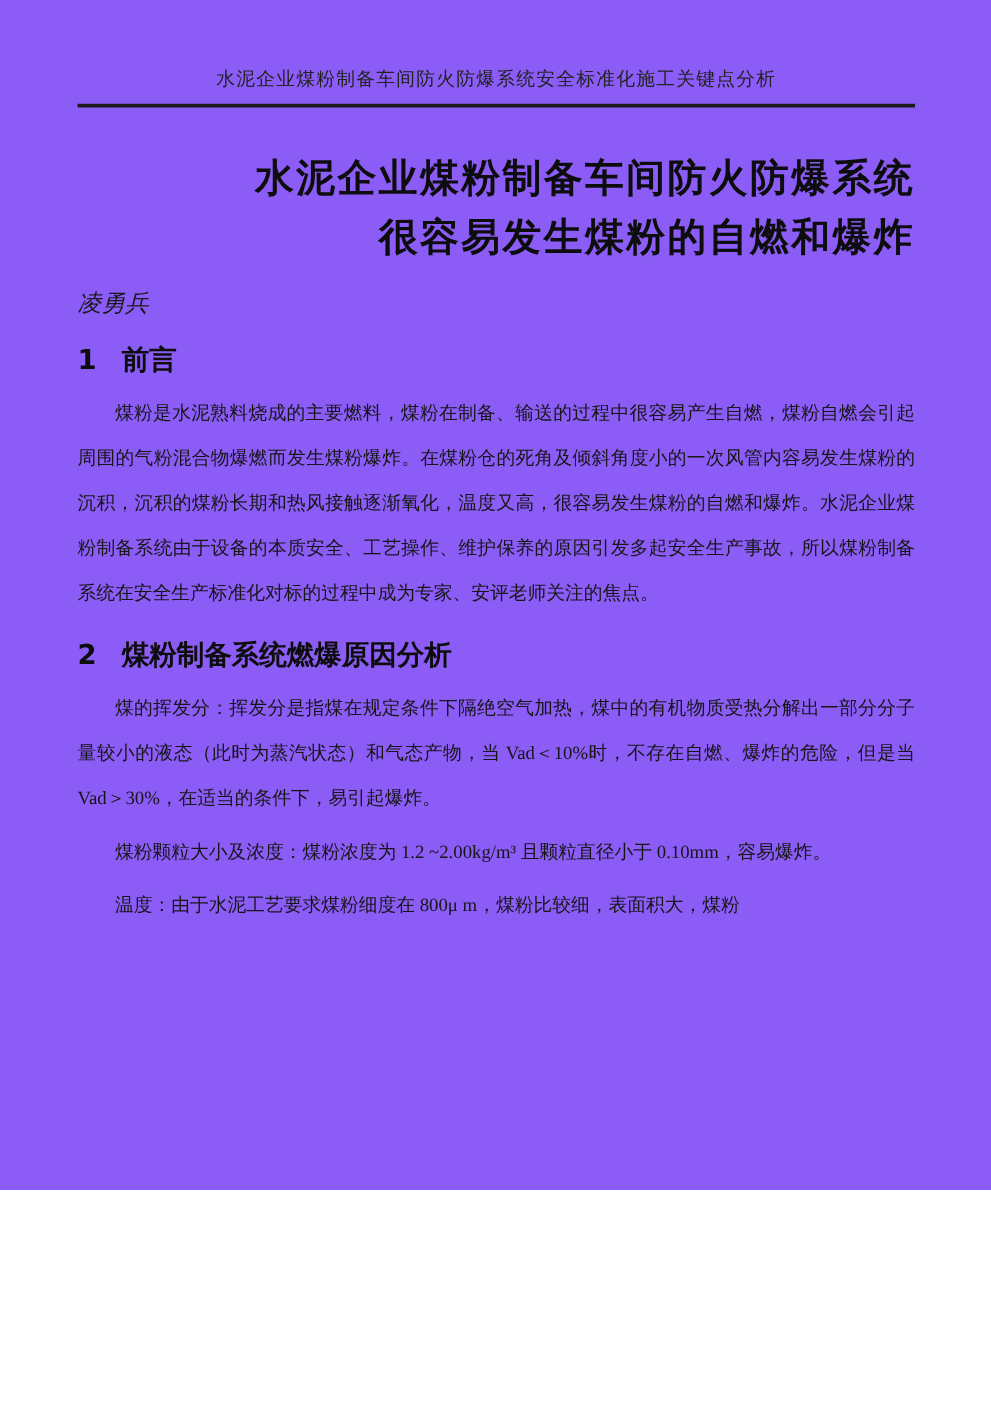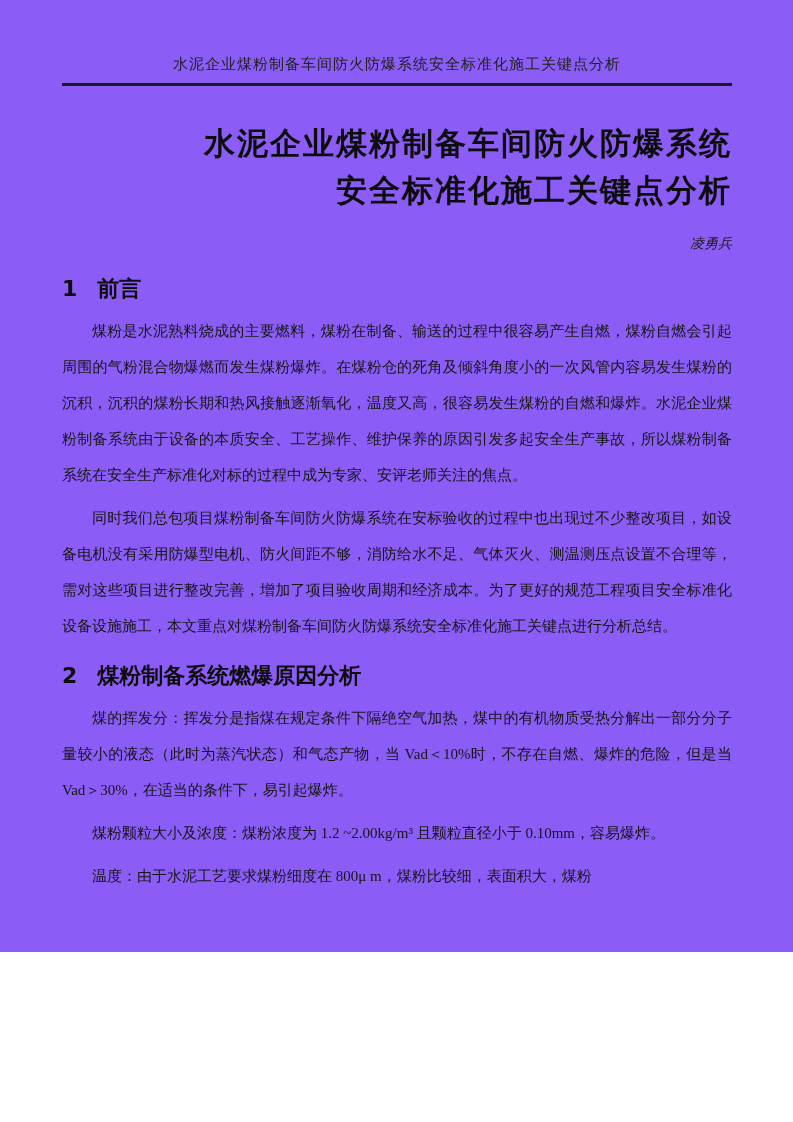--- a/index.html
+++ b/index.html
@@ -35,22 +35,22 @@
     text-align: right;
     font-family: "DejaVu Sans", sans-serif;
     font-weight: bold;
     font-size: 31px;
     line-height: 47px;
     letter-spacing: 2px;
     color: #0d0d0d;
   }
   .author {
     margin-top: 17px;
-    text-align: right;
-    font-size: 14px;
+    text-align: left;
+    font-size: 19px;
     line-height: 26px;
     font-style: italic;
     color: #1a1a1a;
   }
   .affiliation {
     margin-top: 2px;
     text-align: center;
     font-size: 19px;
     line-height: 26px;
     font-style: italic;
@@ -114,33 +114,32 @@
 <body>
 
 <div class="page">
 
   <div class="running-header">水泥企业煤粉制备车间防火防爆系统安全标准化施工关键点分析</div>
 
   <div class="header-rule"></div>
 
   <div class="page-title">
     <div>水泥企业煤粉制备车间防火防爆系统</div>
-    <div>安全标准化施工关键点分析</div>
+    <div>很容易发生煤粉的自燃和爆炸</div>
   </div>
 
   <div class="author">凌勇兵</div>
 
 
   <div class="section-heading">
     <span class="num">1</span><span>前言</span>
   </div>
 
   <p class="body-para first">煤粉是水泥熟料烧成的主要燃料，煤粉在制备、输送的过程中很容易产生自燃，煤粉自燃会引起周围的气粉混合物爆燃而发生煤粉爆炸。在煤粉仓的死角及倾斜角度小的一次风管内容易发生煤粉的沉积，沉积的煤粉长期和热风接触逐渐氧化，温度又高，很容易发生煤粉的自燃和爆炸。水泥企业煤粉制备系统由于设备的本质安全、工艺操作、维护保养的原因引发多起安全生产事故，所以煤粉制备系统在安全生产标准化对标的过程中成为专家、安评老师关注的焦点。</p>
 
-  <p class="body-para">同时我们总包项目煤粉制备车间防火防爆系统在安标验收的过程中也出现过不少整改项目，如设备电机没有采用防爆型电机、防火间距不够，消防给水不足、气体灭火、测温测压点设置不合理等，需对这些项目进行整改完善，增加了项目验收周期和经济成本。为了更好的规范工程项目安全标准化设备设施施工，本文重点对煤粉制备车间防火防爆系统安全标准化施工关键点进行分析总结。</p>
 
   <div class="section-heading">
     <span class="num">2</span><span>煤粉制备系统燃爆原因分析</span>
   </div>
 
   <p class="body-para first">煤的挥发分：挥发分是指煤在规定条件下隔绝空气加热，煤中的有机物质受热分解出一部分分子量较小的液态（此时为蒸汽状态）和气态产物，当 Vad＜10%时，不存在自燃、爆炸的危险，但是当 Vad＞30%，在适当的条件下，易引起爆炸。</p>
 
   <p class="body-para">煤粉颗粒大小及浓度：煤粉浓度为 1.2 ~2.00kg/m³ 且颗粒直径小于 0.10mm，容易爆炸。</p>
 
   <p class="body-para">温度：由于水泥工艺要求煤粉细度在 800μ m，煤粉比较细，表面积大，煤粉</p>

